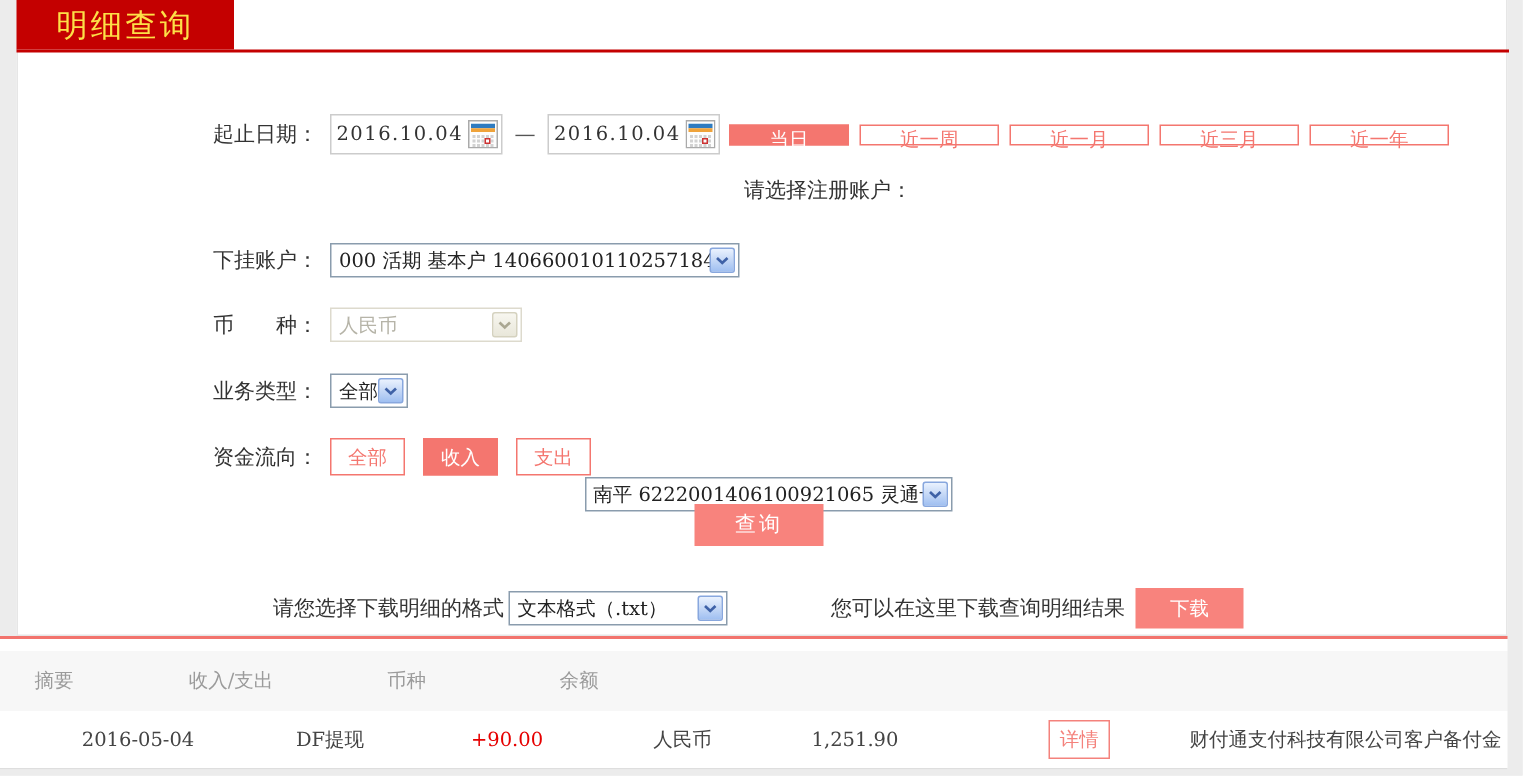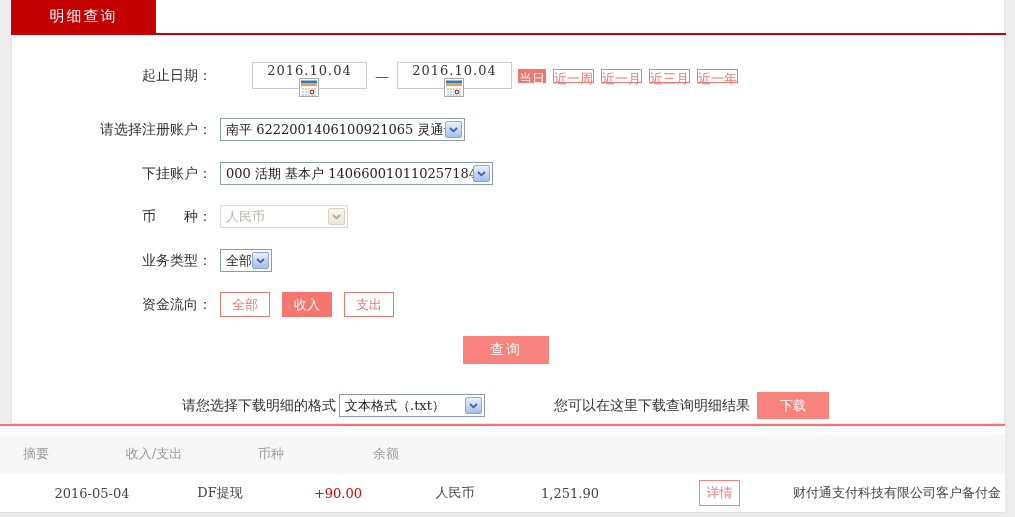--- a/index.html
+++ b/index.html
@@ -10,42 +10,42 @@
     font-family:"DejaVu Serif","Liberation Serif",serif;
     font-size:14px; color:#333;
   }
   
   .panel {
     position:absolute; left:11px; top:0; width:994px; height:424px;
     background:#ffffff; border:1px solid #e6e6e6; border-top:none;
   }
   .tab {
     position:absolute; left:-1px; top:0; width:145px; height:33px;
-    background:#c40000; color:#ffffff; font-size:15px;
+    background:#c40000; color:#fde047; font-size:21px;
     display:flex; align-items:center; justify-content:center;
     letter-spacing:2px; cursor:pointer;
   }
   .tab-underline {
     position:absolute; left:-1px; top:33px; width:995px; height:2px; background:#c40000;
   }
   
   .row { position:absolute; left:0; width:100%; display:flex; align-items:center; }
   .lbl { width:200px; text-align:right; flex:0 0 200px; color:#333; }
   .content { display:flex; align-items:center; margin-left:8px; }
   
   .date-box {
     width:115px; height:27px; border:1px solid #ccc; background:#fff;
-    display:flex; align-items:center; cursor:pointer;flex-direction:column;
+    display:flex; align-items:center; cursor:pointer;
   }
   .date-text { flex:1; text-align:center; font-size:13px; letter-spacing:1px; color:#333; }
   .cal { width:20px; height:19px; margin-right:2px; display:flex; align-items:center; }
   .dash { margin:0 8px; color:#555; }
   
   .qbtn {
-    height:14px; margin-left:7px; padding:0 0; font-size:13px;
+    height:14px; margin-left:7px; padding:0 26px; font-size:13px;
     background:#fff; border:1px solid #f4766f; color:#f4766f;
     font-family:inherit; cursor:pointer;
   }
   .qbtn.active { background:#f4766f; color:#fff; }
   .qbtn:first-of-type { margin-left:6px; }
   
   .xp-select {
     position:relative; height:23px; border:1px solid #8a9cad; background:#fff;
     display:flex; align-items:center; padding:0 22px 0 5px; font-size:13px;
     color:#222; cursor:pointer; white-space:nowrap;
@@ -103,21 +103,21 @@
 
 <div class="page">
 
   <div class="panel">
 
     <div class="tab">
       <span>明细查询</span>
     </div>
     <div class="tab-underline"></div>
 
-    <div class="row" style="top:62px;gap:32px;">
+    <div class="row" style="top:76px;">
       <div class="lbl">起止日期：</div>
       <div class="content">
         <div class="date-box">
           <span class="date-text">2016.10.04</span>
           <span class="cal">
             <svg width="20" height="19" viewBox="0 0 20 19">
               <rect x="0.5" y="0.5" width="19" height="18" fill="#fdfdfd" stroke="#aaaaaa"></rect>
               <rect x="2" y="2.5" width="16" height="3" fill="#2e7bc0"></rect>
               <rect x="2" y="5.5" width="16" height="2.5" fill="#efa33b"></rect>
               <g fill="#d2d2d2">
@@ -169,21 +169,21 @@
           </span>
         </div>
         <button class="qbtn active">当日</button>
         <button class="qbtn">近一周</button>
         <button class="qbtn">近一月</button>
         <button class="qbtn">近三月</button>
         <button class="qbtn">近一年</button>
       </div>
     </div>
 
-    <div class="row" style="top:118px;">
+    <div class="row" style="top:118px;flex-direction:column;">
       <div class="lbl">请选择注册账户：</div>
       <div class="content">
         <div class="xp-select" style="width:245px;">
           <span>南平 6222001406100921065 灵通卡</span>
           <span class="xp-arrow">
             <svg width="9" height="6" viewBox="0 0 9 6">
                 <path d="M1 1 L4.5 4.3 L8 1" stroke="#3f62a7" stroke-width="1.8" fill="none"></path>
               </svg>
           </span>
         </div>

